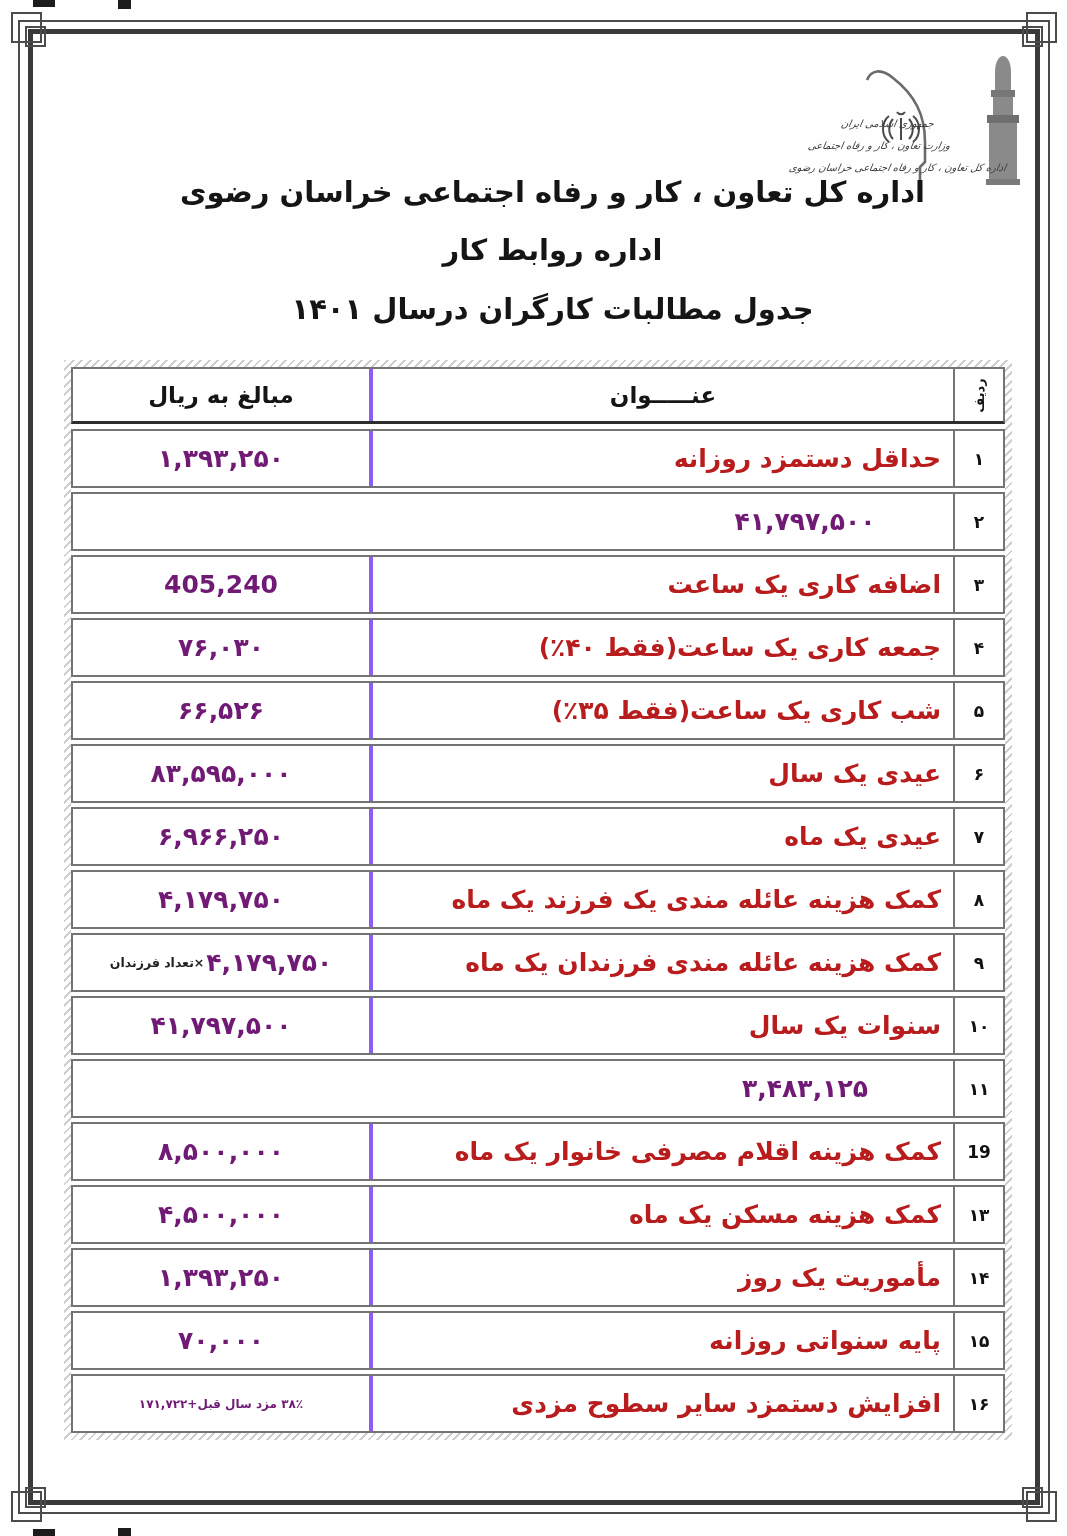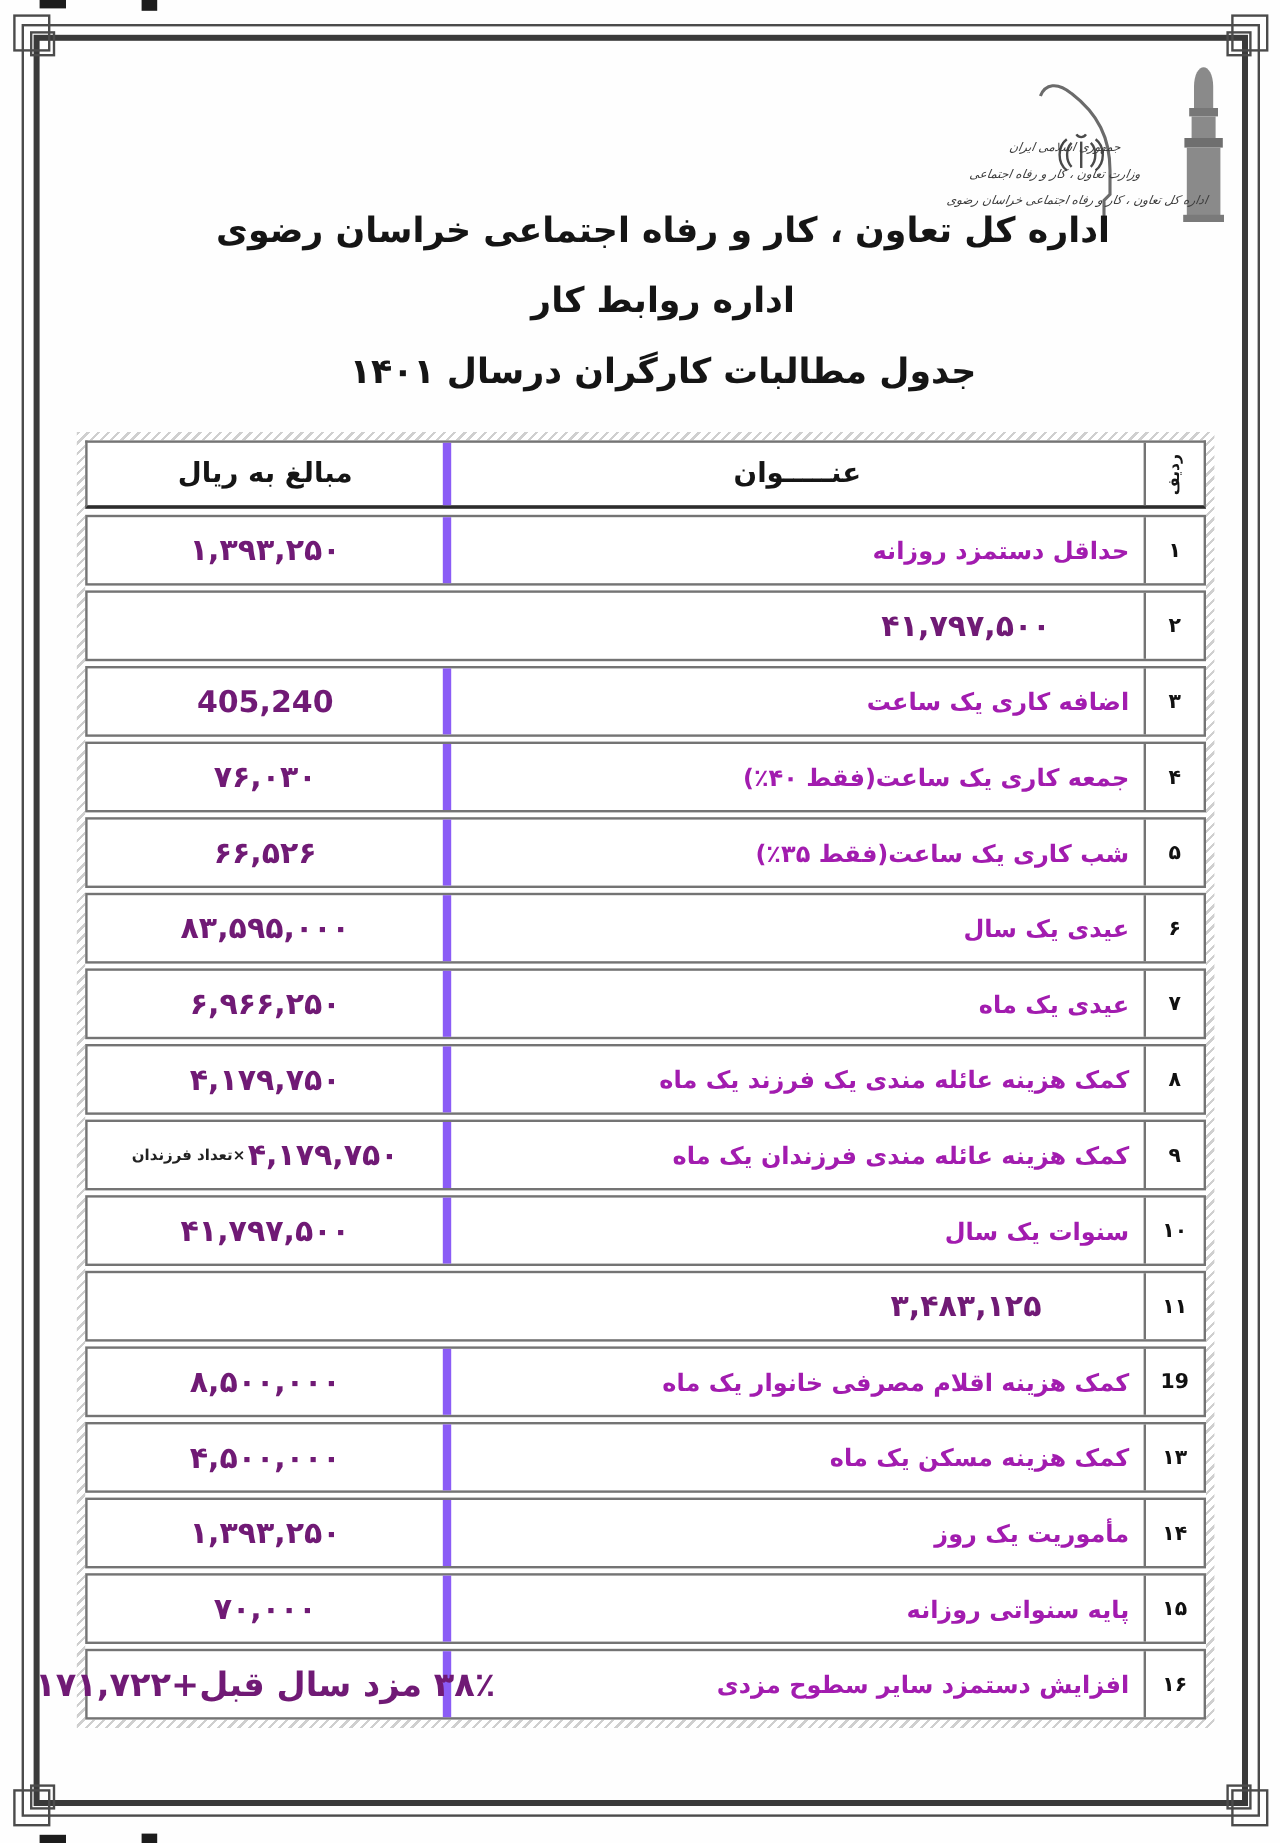--- a/index.html
+++ b/index.html
@@ -34,28 +34,28 @@
     position:absolute;left:64px;top:360px;width:948px;box-sizing:border-box;padding:7px;
     background:repeating-linear-gradient(135deg,#cfcfcf 0px,#cfcfcf 2px,#ffffff 2px,#ffffff 6px);
   }
   .table-inner{background:#ffffff;}
   .t-row{display:flex;direction:rtl;background:#fff;border:2px solid #747474;
     box-sizing:border-box;height:59px;margin-bottom:4px;}
   .t-row:last-child{margin-bottom:0;}
   .t-header{height:57px;border-bottom:3px solid #2d2d2d;margin-bottom:5px;}
   .cell{display:flex;align-items:center;justify-content:center;box-sizing:border-box;}
   .col-no{width:50px;border-left:2px solid #747474;}
-  .col-title{flex:1;border-left:7px solid #8b5cf6;justify-content:flex-start;padding-right:12px;}
+  .col-title{flex:1;border-left:4px solid #8b5cf6;justify-content:flex-start;padding-right:12px;}
   .col-amt{width:296px;direction:rtl;}
   .h-label{font-weight:bold;font-size:23px;color:#151515;}
   .h-rot{transform:rotate(-90deg);font-size:13px;letter-spacing:1px;}
   .row-no{font-weight:bold;font-size:17px;}
-  .row-title{font-weight:bold;font-size:20px;color:#a21caf;white-space:nowrap;}
+  .row-title{font-weight:bold;font-size:25px;color:#b91c1c;white-space:nowrap;}
   .amt-main{font-weight:bold;font-size:25px;color:#701a75;white-space:nowrap;}
-  .amt-small{font-size:28px;}
+  .amt-small{font-size:12px;}
   .amt-suffix{font-weight:bold;font-size:12.5px;color:#222;margin-right:2px;white-space:nowrap;}
 </style>
 </head>
 <body>
 
 <div class="page">
 
   <div class="frame-thin"></div>
   <div class="frame-thick"></div>
   <div class="corner c-a tl"></div>

